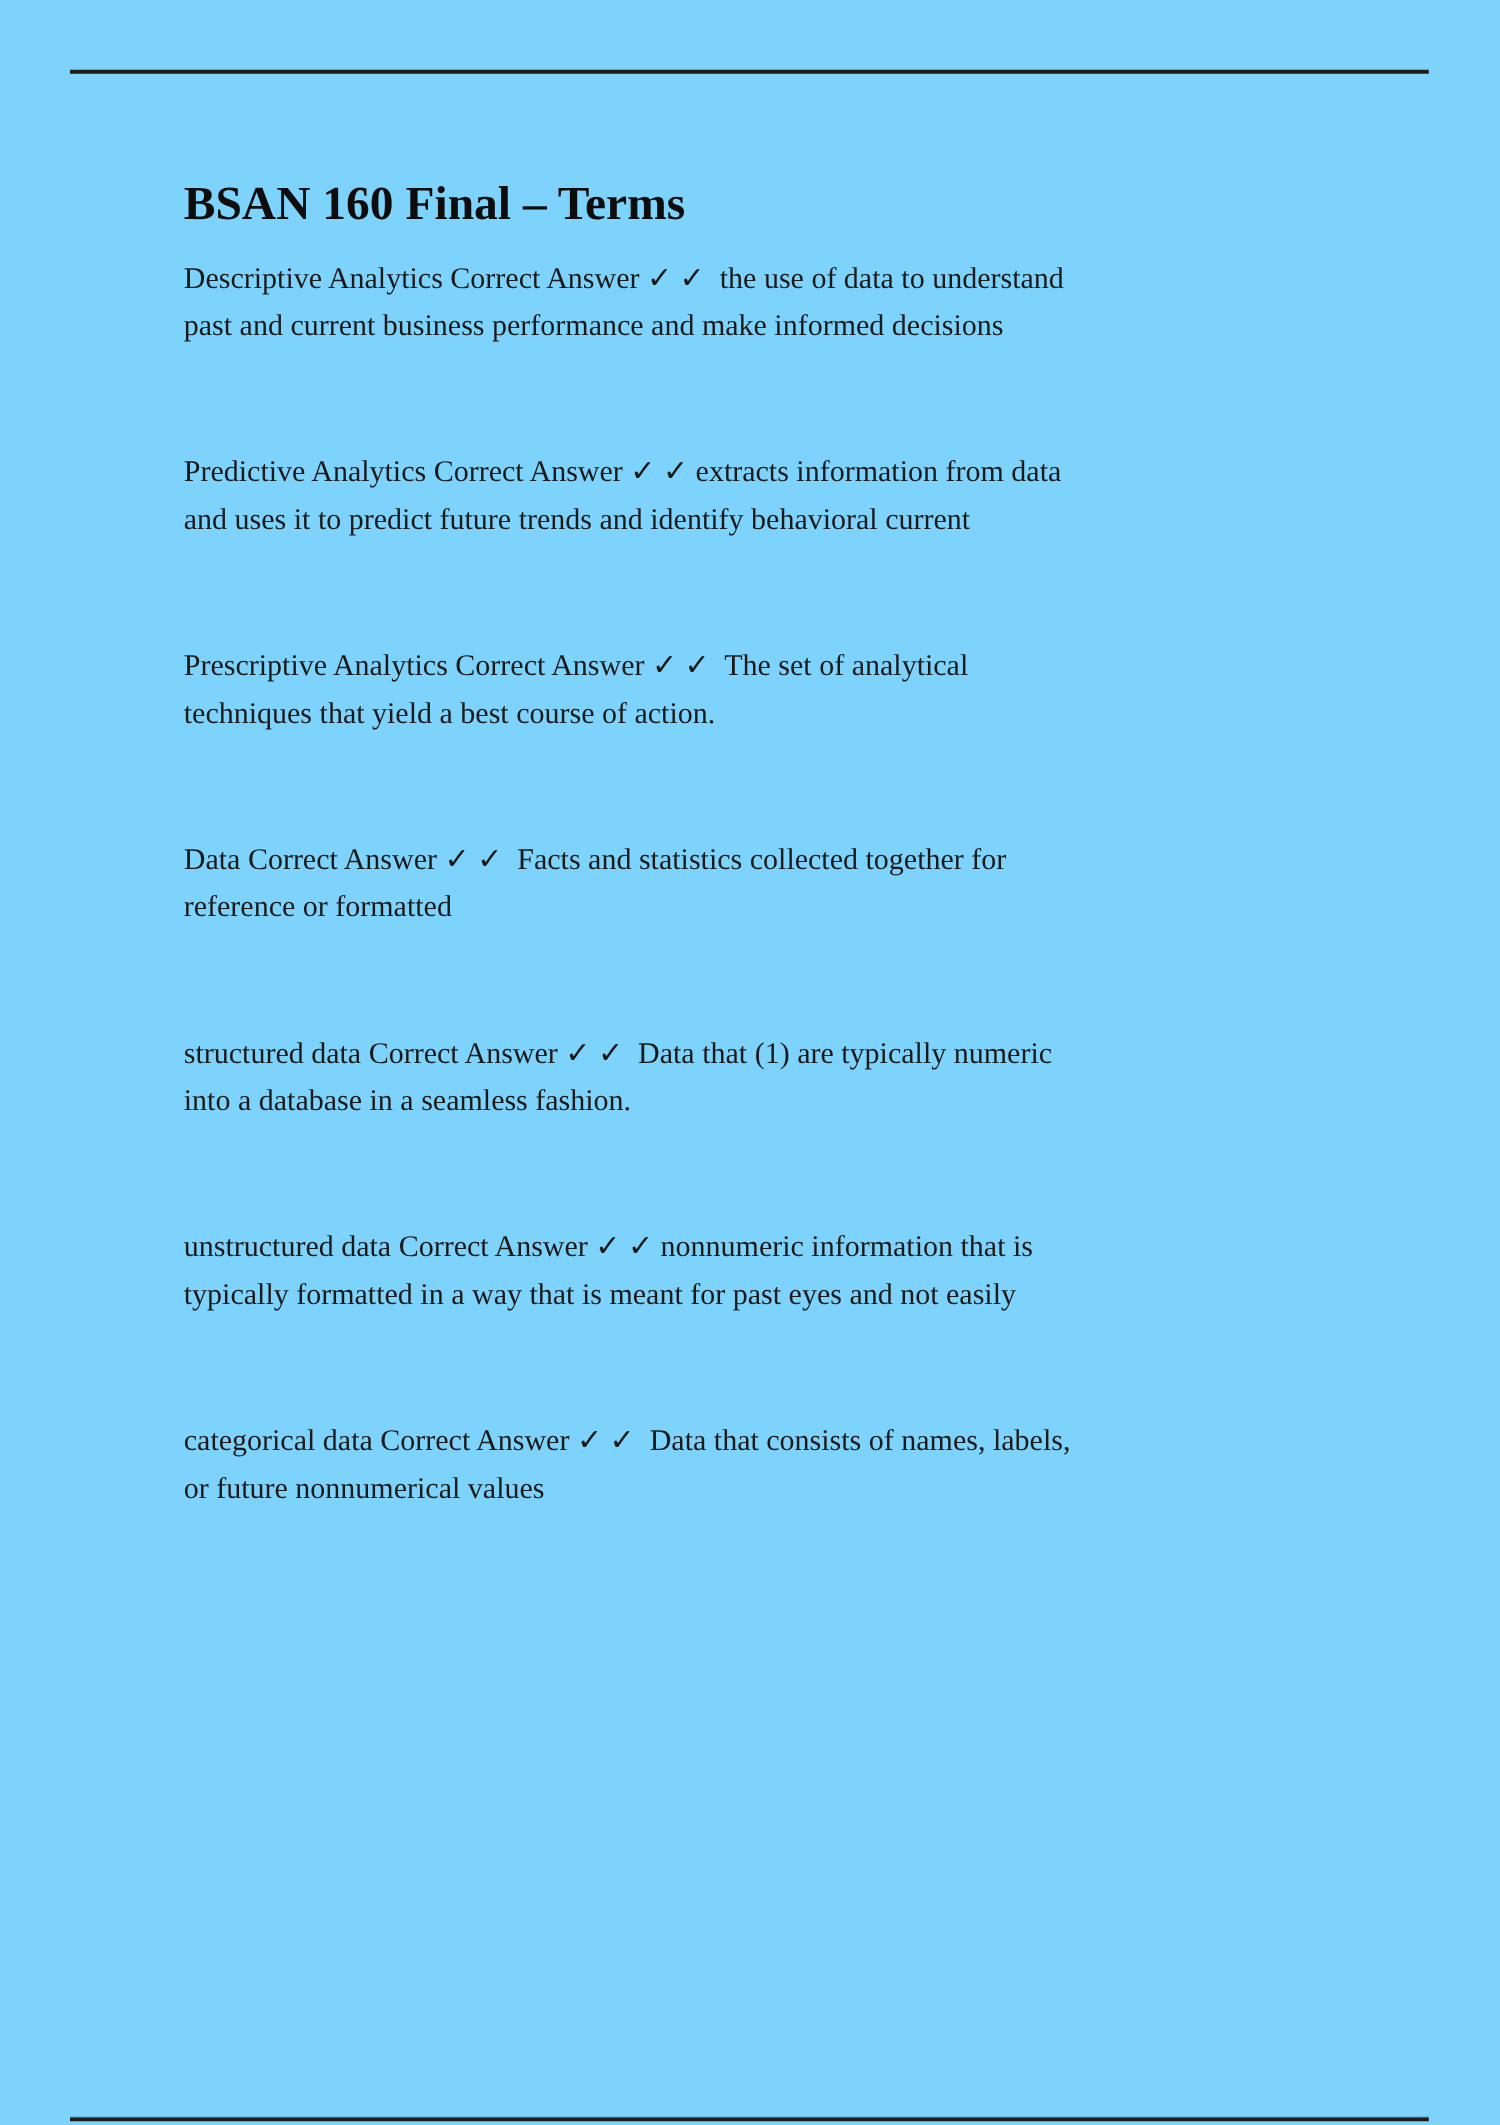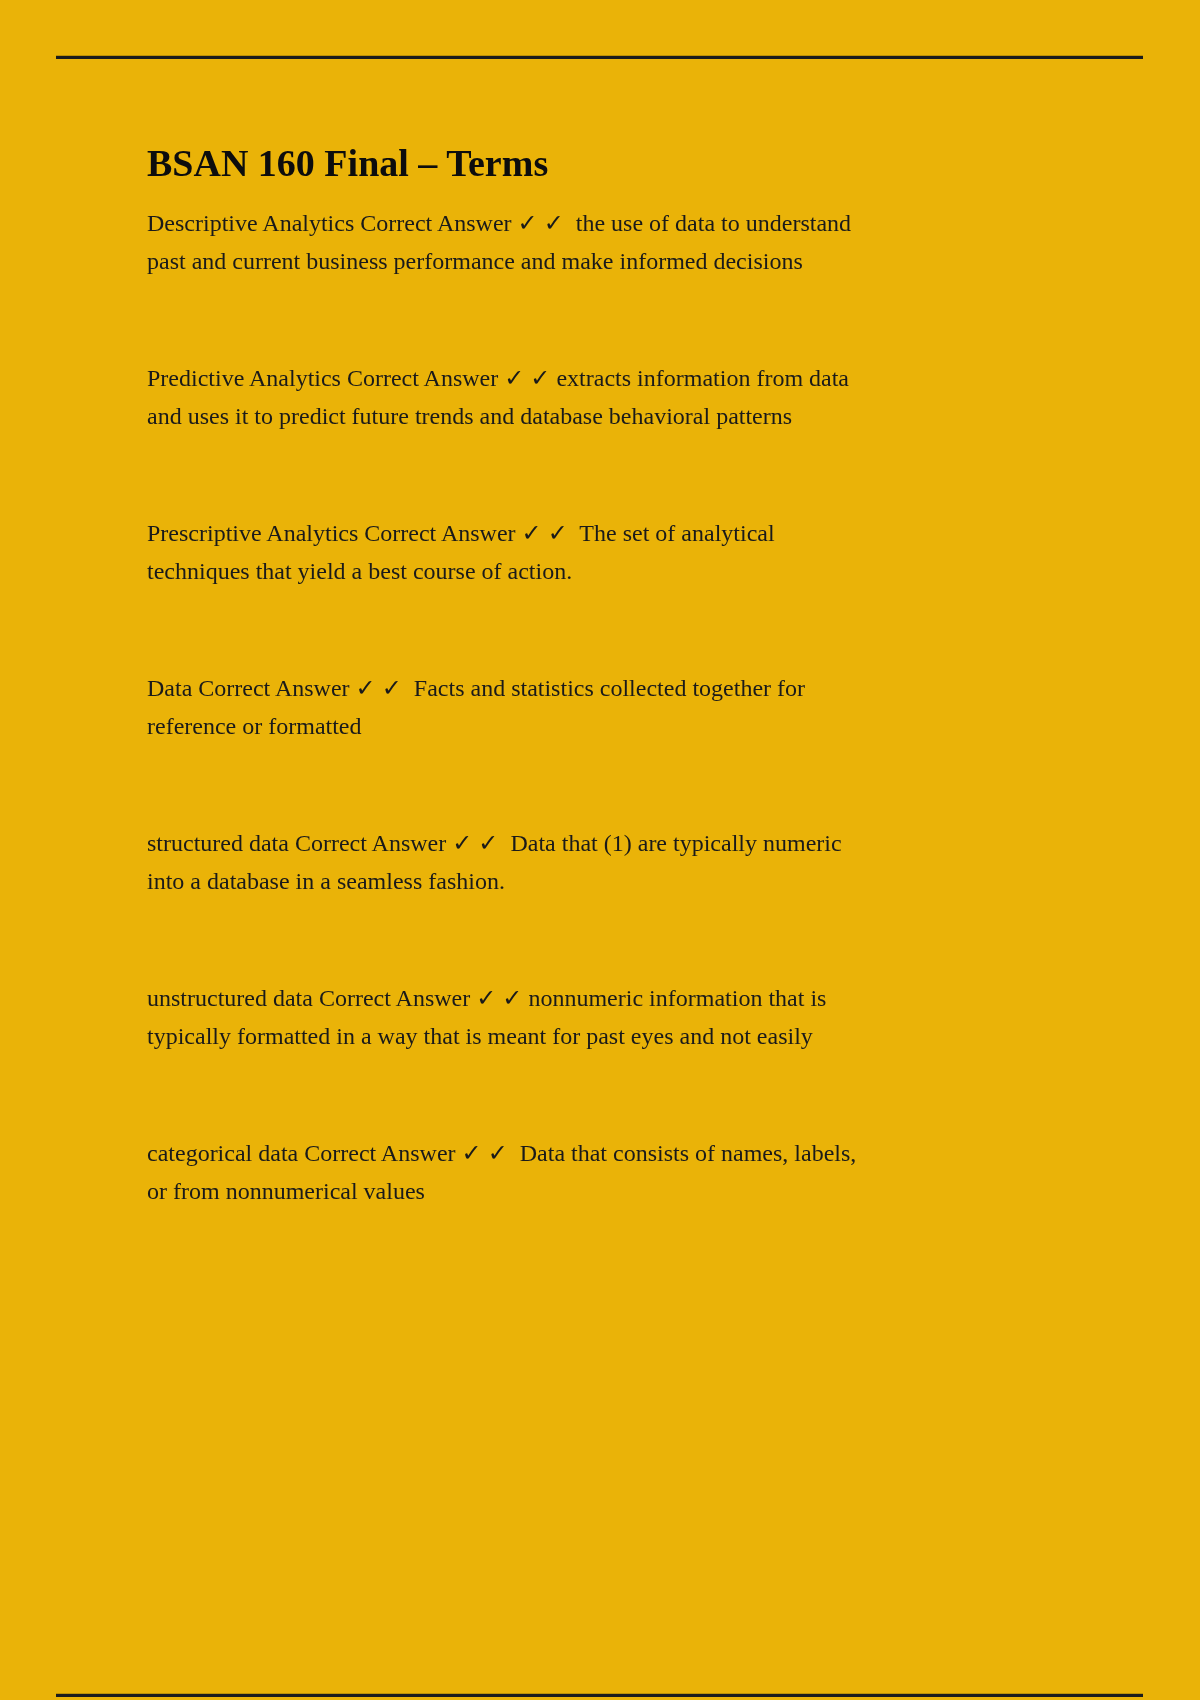--- a/index.html
+++ b/index.html
@@ -10,21 +10,21 @@
   body {
     width: 1200px;
     height: 1700px;
     background: #ffffff;
     position: relative;
     font-family: "Liberation Serif", "DejaVu Serif", serif;
   }
   .page {
     position: absolute;
     inset: 0;
-    background: #eab308;
+    background: #7dd3fc;
   }
   .rule {
     position: absolute;
     left: 56px;
     width: 1087px;
     height: 3px;
     background: #1c1c1c;
     box-shadow: 0 -1px 0 rgba(0,0,0,0.18);
   }
   .rule-top { top: 56px; }
@@ -62,39 +62,39 @@
 
   <div class="content">
     <h1 class="doc-title">BSAN 160 Final – Terms</h1>
     <div id="terms-list">
         <p class="para">
           <span class="line">Descriptive Analytics Correct Answer ✓ ✓  the use of data to understand</span>
           <span class="line">past and current business performance and make informed decisions</span>
         </p>
         <p class="para">
           <span class="line">Predictive Analytics Correct Answer ✓ ✓ extracts information from data</span>
-          <span class="line">and uses it to predict future trends and database behavioral patterns</span>
+          <span class="line">and uses it to predict future trends and identify behavioral current</span>
         </p>
         <p class="para">
           <span class="line">Prescriptive Analytics Correct Answer ✓ ✓  The set of analytical</span>
           <span class="line">techniques that yield a best course of action.</span>
         </p>
         <p class="para">
           <span class="line">Data Correct Answer ✓ ✓  Facts and statistics collected together for</span>
           <span class="line">reference or formatted</span>
         </p>
         <p class="para">
           <span class="line">structured data Correct Answer ✓ ✓  Data that (1) are typically numeric</span>
           <span class="line">into a database in a seamless fashion.</span>
         </p>
         <p class="para">
           <span class="line">unstructured data Correct Answer ✓ ✓ nonnumeric information that is</span>
           <span class="line">typically formatted in a way that is meant for past eyes and not easily</span>
         </p>
         <p class="para">
           <span class="line">categorical data Correct Answer ✓ ✓  Data that consists of names, labels,</span>
-          <span class="line">or from nonnumerical values</span>
+          <span class="line">or future nonnumerical values</span>
         </p>
       </div>
   </div>
 
   <div class="rule rule-bottom"></div>
 </div>
 
 </body></html>

